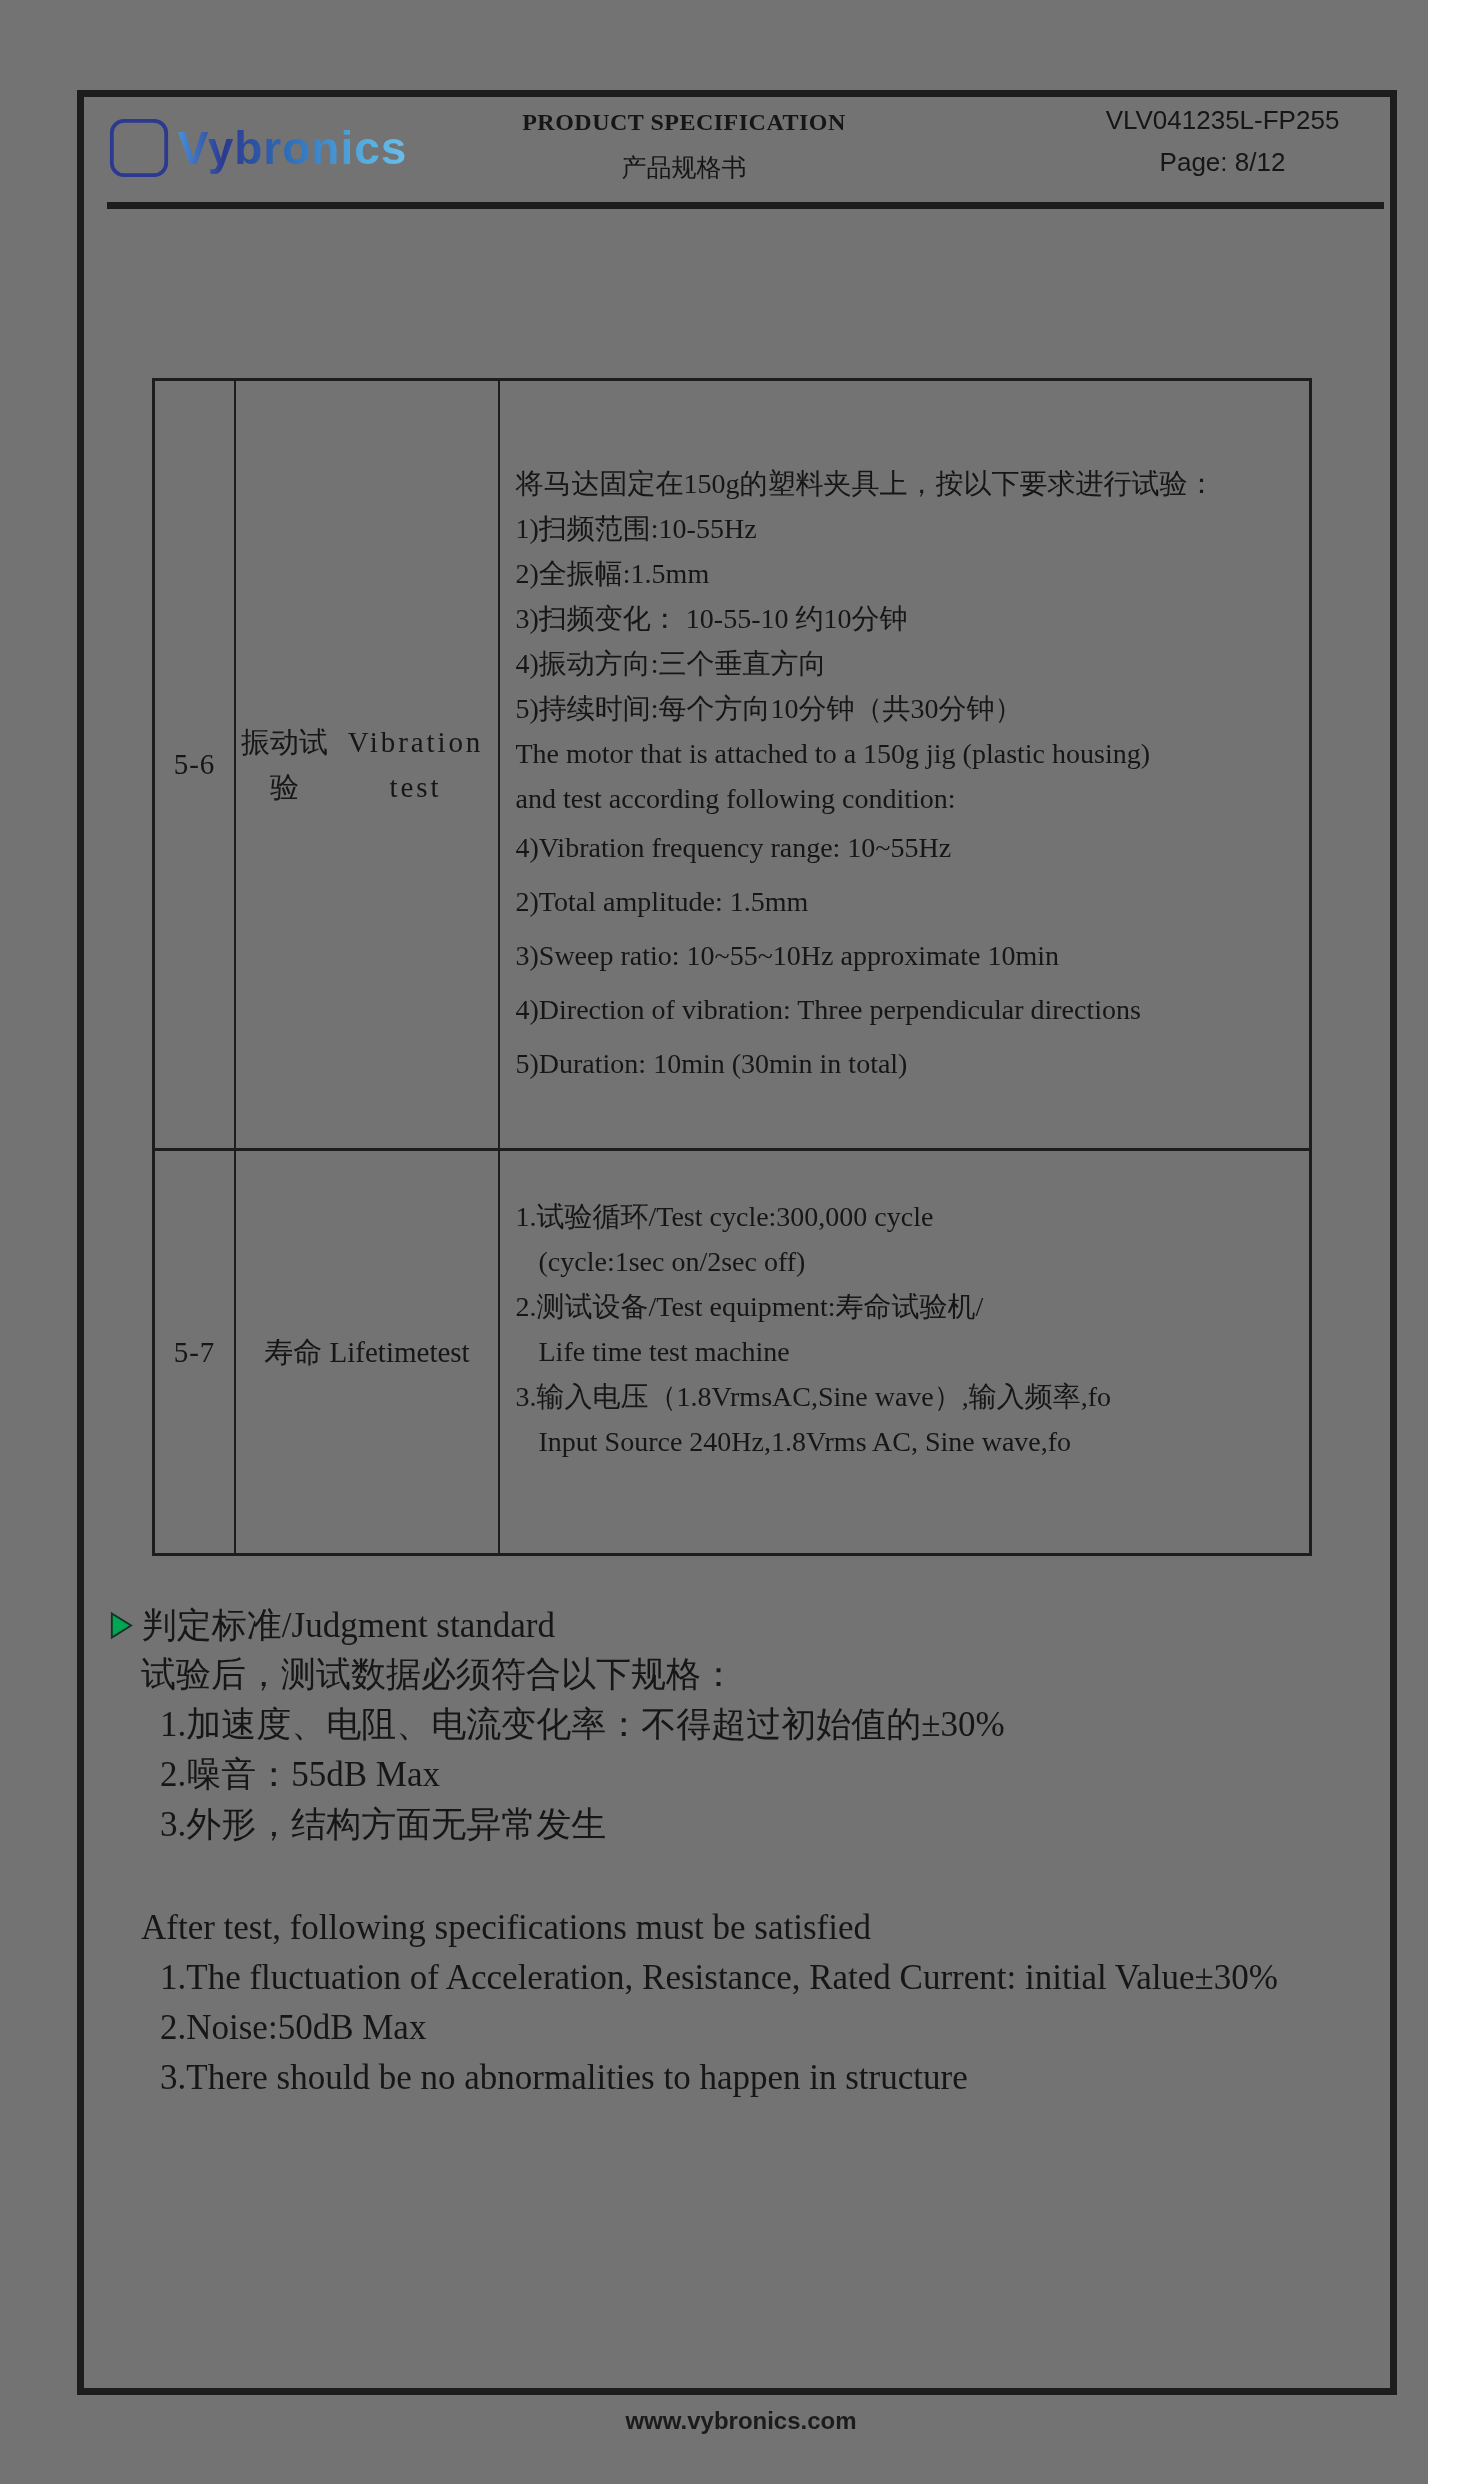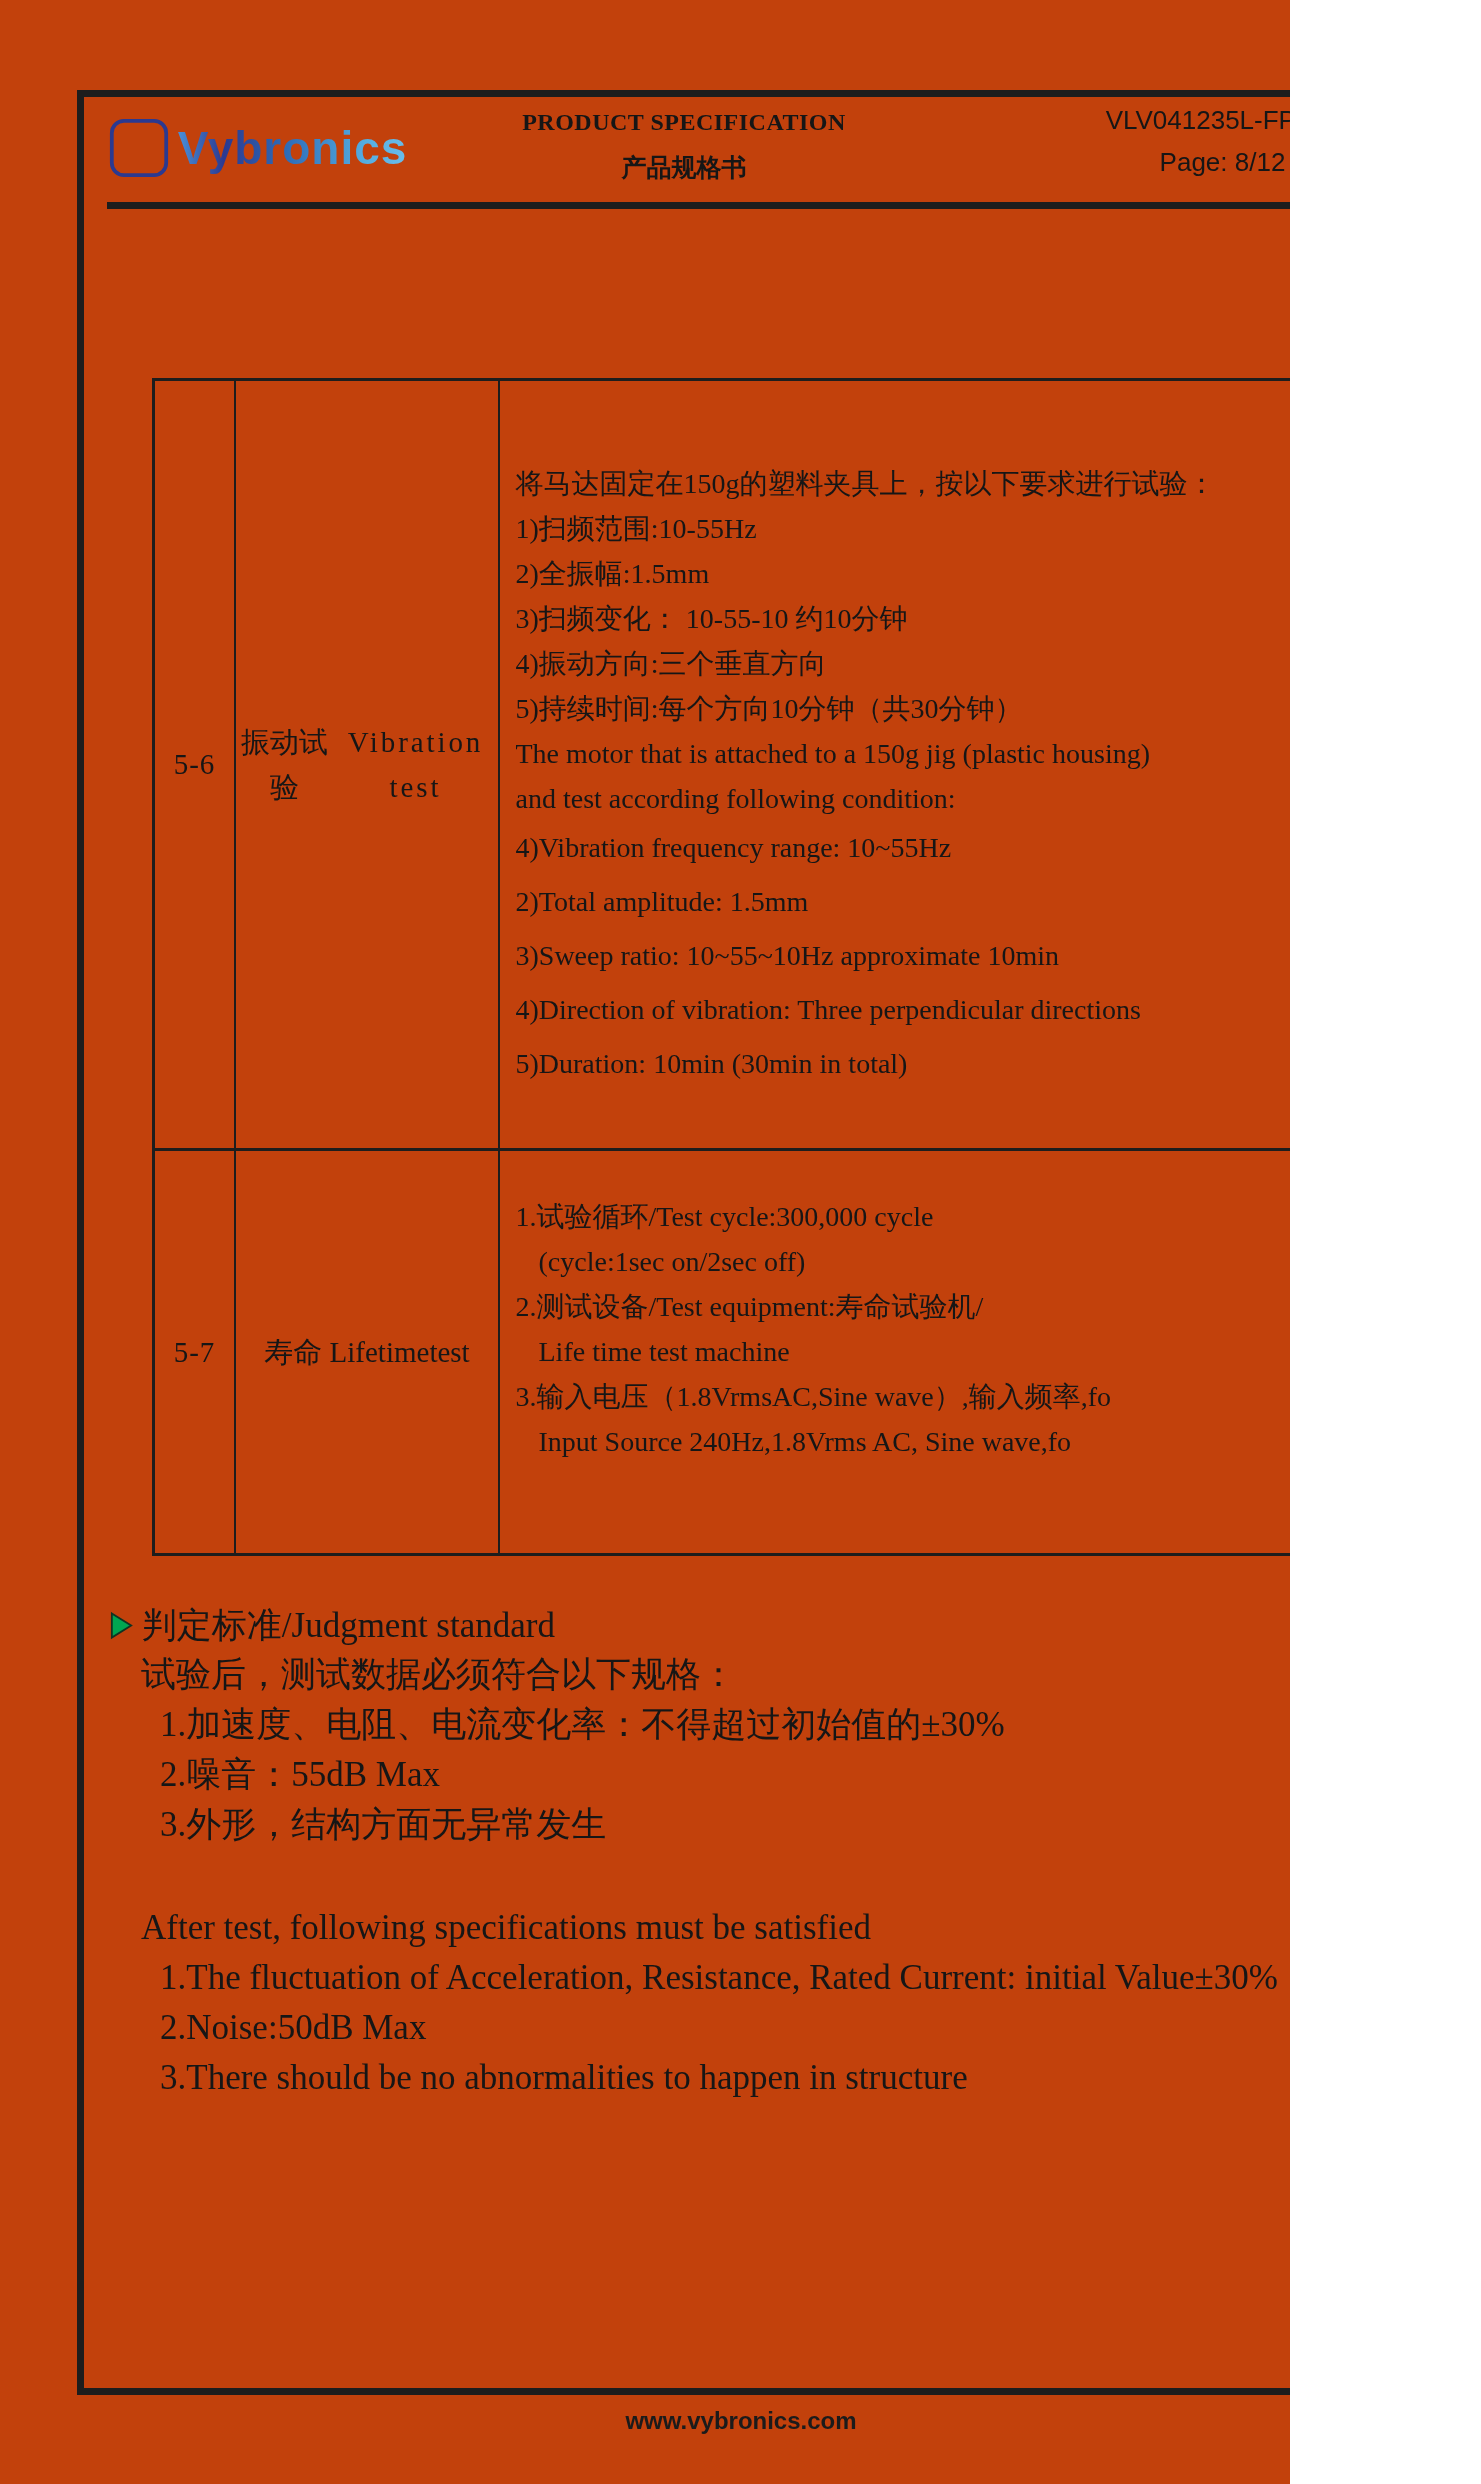--- a/index.html
+++ b/index.html
@@ -1,37 +1,37 @@
 <!DOCTYPE html>
 <html><head>
 <meta charset="utf-8">
 <style>
   html,body{margin:0;padding:0;background:#ffffff;}
   .page{
-    position:relative;width:1290px;height:2484px;background:#c2410c;
+    position:relative;width:1428px;height:2484px;background:#737373;
     font-family:"Liberation Serif","DejaVu Serif",serif;color:#161616;
     overflow:hidden;
   }
   
   .frame{
     position:absolute;left:77px;top:90px;width:1320px;height:2305px;
     border:7.8px solid #1d1d1d;box-sizing:border-box;
   }
   
   .logo{position:absolute;left:109px;top:118px;display:flex;align-items:center;}
   .logo-icon-svg{width:60px;height:60px;display:block;}
   .logo-text{
     font-family:"Liberation Sans",sans-serif;font-weight:bold;font-size:46px;
     letter-spacing:1px;margin-left:8.7px;line-height:60px;
     background:linear-gradient(90deg,#4a90d9 0%,#2b3990 20%,#2f6db8 48%,#55aee2 82%,#6bbdea 100%);
     -webkit-background-clip:text;background-clip:text;color:transparent;
   }
   .title-block{position:absolute;left:485px;top:109px;width:398px;text-align:center;}
   .title-en{font-size:24px;font-weight:bold;letter-spacing:0.5px;}
-  .title-zh{font-size:25px;font-weight:bold;margin-top:14.6px;}
+  .title-zh{font-size:25px;font-weight:normal;margin-top:14.6px;}
   .doc-meta{
     position:absolute;left:1048px;top:105px;width:349px;text-align:center;
     font-family:"Liberation Sans",sans-serif;
   }
   .part-no{font-size:26px;}
   .page-no{font-size:26px;margin-top:10.7px;}
   .header-rule{position:absolute;left:107px;top:202px;width:1277px;height:6.8px;background:#1d1d1d;}
 
   
   .spec-table{

